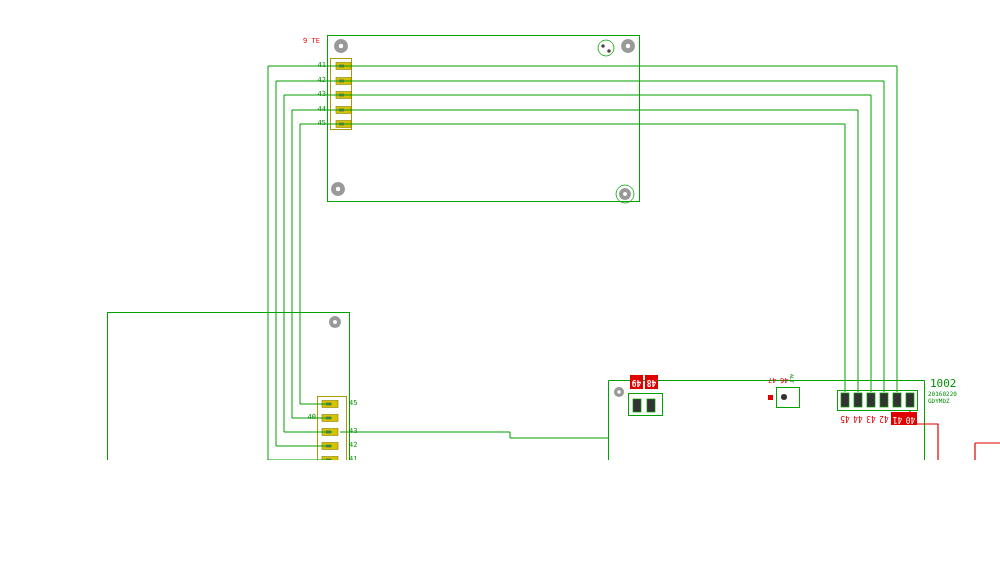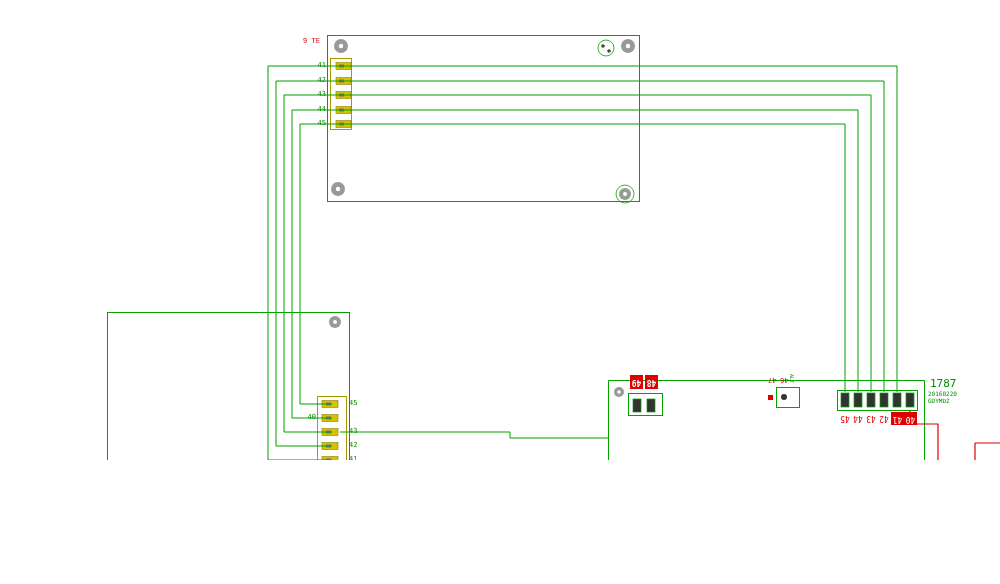--- a/index.html
+++ b/index.html
@@ -146,21 +146,21 @@
   <div class="lbl green f7 ra" style="left:312px;top:91px;width:14px;">43</div>
   <div class="lbl green f7 ra" style="left:312px;top:106px;width:14px;">44</div>
   <div class="lbl green f7 ra" style="left:312px;top:120px;width:14px;">45</div>
 
   <div class="lbl green f7" style="left:349px;top:400px;">45</div>
   <div class="lbl green f7 ra" style="left:303px;top:414px;width:13px;">40</div>
   <div class="lbl green f7" style="left:349px;top:428px;">43</div>
   <div class="lbl green f7" style="left:349px;top:442px;">42</div>
   <div class="lbl green f7" style="left:349px;top:456px;">41</div>
 
-  <div class="lbl green f11" style="left:930px;top:378px;">1787</div>
+  <div class="lbl green f11" style="left:930px;top:378px;">1002</div>
   <div class="lbl green f6" style="left:928px;top:391px;">20160220</div>
   <div class="lbl green f6" style="left:928px;top:398px;">GDYMDZ</div>
 
   <div class="lbl white f8 mir ctr" style="left:630px;top:378px;width:13px;font-weight:bold;">49</div>
   <div class="lbl white f8 mir ctr" style="left:645px;top:378px;width:13px;font-weight:bold;">48</div>
 
   <div class="lbl red f7 mir" style="left:768px;top:376px;">47</div>
   <div class="lbl red f7 mir" style="left:780px;top:376px;">46</div>
   <div class="lbl green f5 vert" style="left:789px;top:374px;">ALT</div>
 

